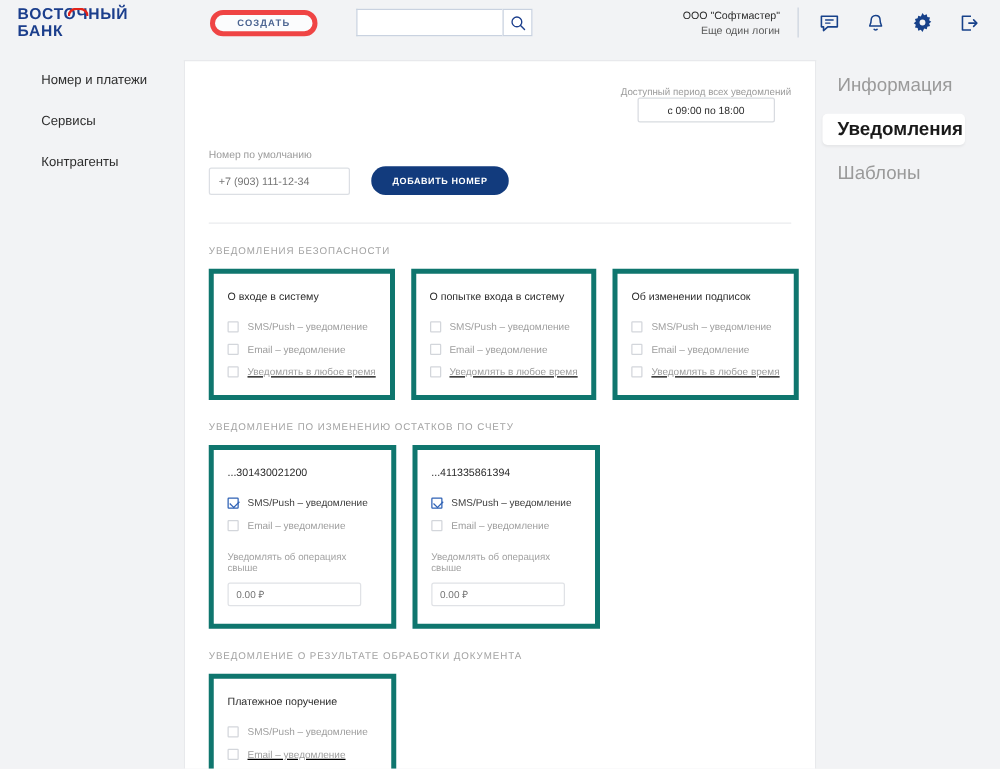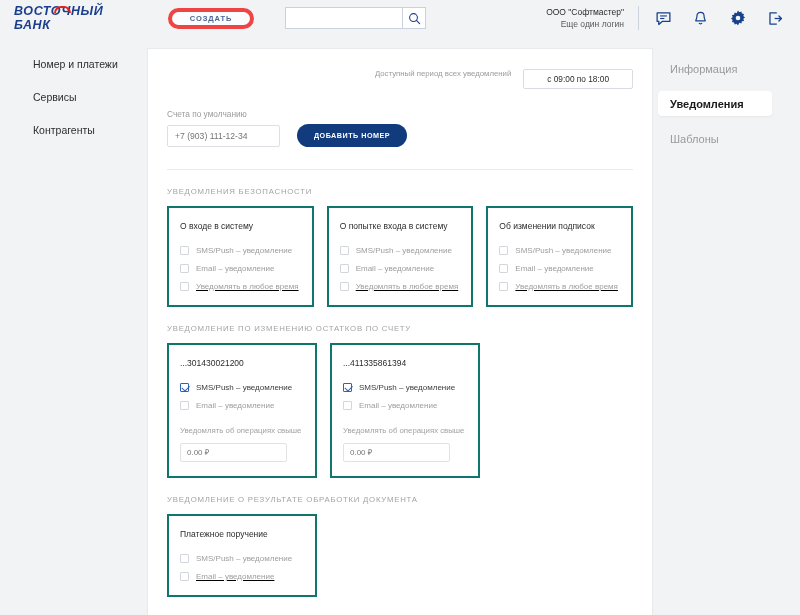--- a/index.html
+++ b/index.html
@@ -12,21 +12,21 @@
   body { position: relative; }
 
   
   .topbar {
     position: absolute; left: 0; top: 0; width: 800px; height: 36px;
     background: #f2f3f5;
     display: flex; align-items: center;
   }
   .logo {
     margin-left: 14px; width: 122px; position: relative;
-    display: flex; align-items: center; height: 36px; font-style: italic;
+    display: flex; align-items: center; height: 36px;
   }
   .logo-text {
     font-size: 12.5px; font-weight: bold; color: #1b3e8c;
     letter-spacing: 0.6px;
   }
   .logo-roof {
     position: absolute; left: 40px; top: 6px; width: 17px; height: 7px;
     border: 2.2px solid #e2231a; border-bottom: none;
     border-radius: 9px 9px 0 0;
   }
@@ -84,21 +84,21 @@
   }
   .panel-header {
     display: flex; align-items: center;
     padding: 20px 19px 0 19px;
   }
   .panel-title {
     font-size: 13.5px; font-weight: bold; color: #1a1a1a;
     letter-spacing: -0.1px;
   }
   .period-block {
-    margin-left: auto; display: flex; gap: 12px;
+    margin-left: auto; display: flex; align-items: center; gap: 0; flex-direction: column;
   }
   .period-label { font-size: 7.8px; color: #9b9b9b; }
   .period-box {
     border: 1px solid #d8dbe0; border-radius: 2px;
     font-size: 8.3px; color: #2b2b2b;
     padding: 4px 23px; background: #fff; cursor: pointer;
     white-space: nowrap;
   }
 
   .default-number {
@@ -127,21 +127,21 @@
     margin: 22px 19px 0 19px;
   }
 
   .section { padding: 0 19px; margin-top: 17px; }
   .section-title {
     font-size: 7.8px; color: #a3a3a3; letter-spacing: 0.75px;
     margin-bottom: 10px; text-transform: uppercase;
   }
   .cards-row { display: flex; gap: 13px; }
   .card {
-    width: 150px; border: 2px solid #0f766e; background: #fff;
+    width: 150px; border: 4px solid #0f766e; background: #fff;
     padding: 13px 11px 14px 11px;
   }
   .card-title {
     font-size: 8.5px; color: #2b2b2b; margin-bottom: 15px;
     white-space: nowrap;
   }
   .check-row {
     display: flex; align-items: flex-end; gap: 7px;
     margin-bottom: 9px; cursor: pointer;
   }
@@ -172,21 +172,21 @@
   }
 
   
   .rightnav {
     position: absolute; left: 653px; top: 48px;
     width: 147px; height: 567px;
   }
   .rightnav-item {
     height: 25px; margin: 0 28px 0 5px;
     display: flex; align-items: center; padding-left: 12px;
-    font-size: 11px; color: #9a9a9a; cursor: pointer;
+    font-size: 15px; color: #9a9a9a; cursor: pointer;
     border-radius: 4px; margin-bottom: 10px;
   }
   .rightnav-item.active {
     background: #ffffff; color: #1a1a1a; font-weight: bold;
     margin-right: 28px; box-shadow: 0 1px 2px rgba(0,0,0,0.05);
   }
   .rightnav-top { padding-top: 8px; }
 </style>
 </head>
 <body>
@@ -255,21 +255,21 @@
 <div class="main-panel">
 
   <div class="panel-header">
     <div class="period-block">
       <span class="period-label">Доступный период всех уведомлений</span>
       <span class="period-box">с 09:00 по 18:00</span>
     </div>
   </div>
 
   <div class="default-number">
-    <div class="field-label">Счета по умолчанию</div>
+    <div class="field-label">Номер по умолчанию</div>
     <div class="number-row">
       <input class="phone-input" type="text" placeholder="+7 (903) 111-12-34" style="">
       <button class="add-number-btn">ДОБАВИТЬ НОМЕР</button>
     </div>
   </div>
 
   <div class="divider"></div>
 
   <div class="section">
     <div class="section-title">УВЕДОМЛЕНИЯ  БЕЗОПАСНОСТИ</div>

